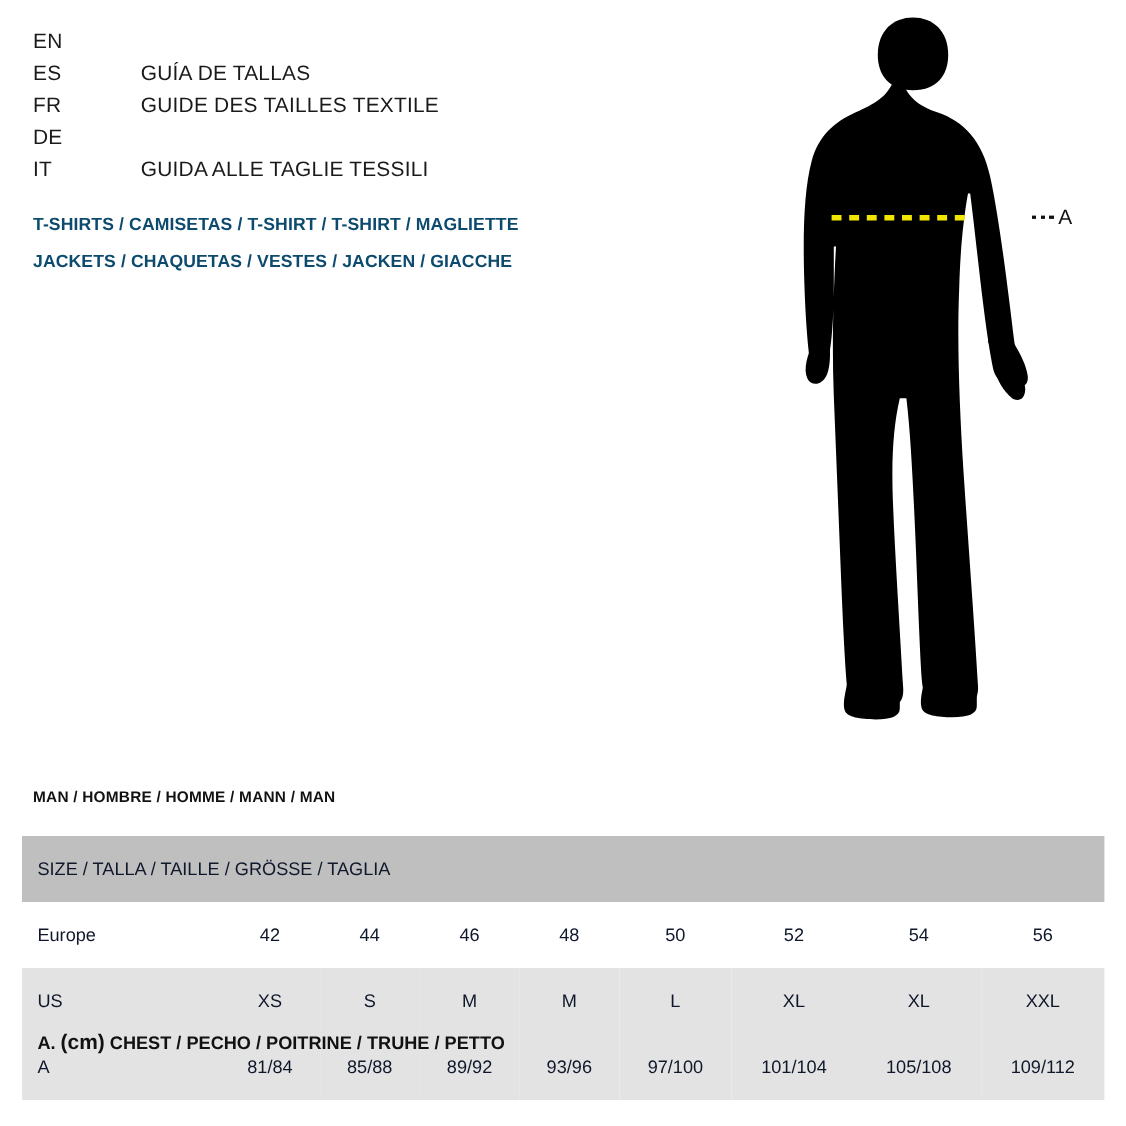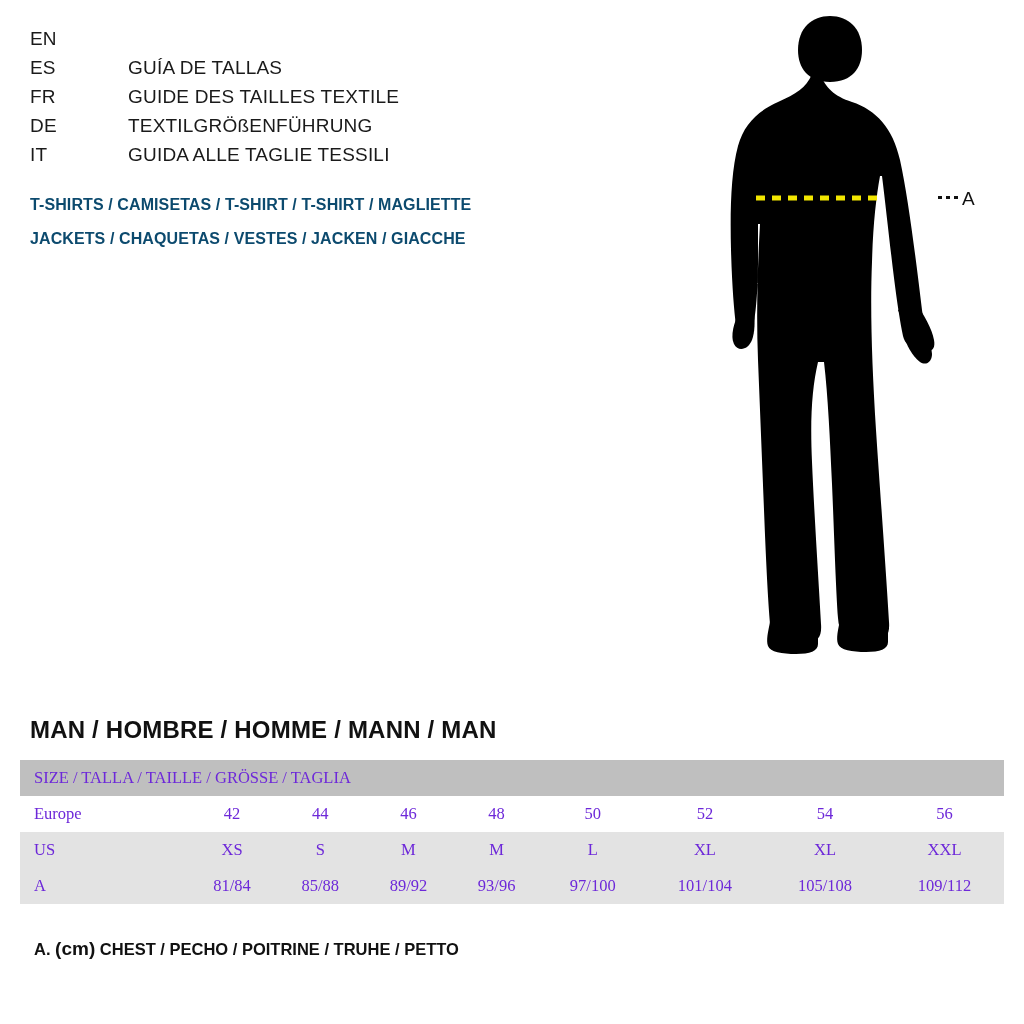--- a/index.html
+++ b/index.html
@@ -81,43 +81,42 @@
     width: 22px;
     height: 3px;
     background: repeating-linear-gradient(to right, #111 0 4px, rgba(0,0,0,0) 4px 8px);
   }
 
   
   .man-title {
     position: absolute;
     left: 30px;
     top: 716px;
-    font-size: 24px;
+    font-size: 14px;
     font-weight: bold;
     letter-spacing: 0.2px;
     color: #111;
   }
 
   
   .size-table {
     position: absolute;
     left: 20px;
     top: 760px;
     width: 984px;
     border-collapse: collapse;
     font-size: 16.5px;
   }
   .size-table td, .size-table th {
-    padding: 4px;
+    padding: 16px;
     height: 28px;
     font-weight: normal;
-    color: #6d28d9;
+    color: #0f172a;
     text-align: center;
     vertical-align: middle;
-    font-family: Liberation Serif, serif;
   }
   .size-table .rowhead {
     text-align: left;
     padding-left: 14px;
     width: 150px;
   }
   .row-header td {
     background: #bfbfbf;
     text-align: left;
     font-size: 16.5px;
@@ -152,21 +151,20 @@
   <div class="lang-row">
     <span class="lang-code">ES</span>
     <span class="lang-text">GUÍA DE TALLAS</span>
   </div>
   <div class="lang-row">
     <span class="lang-code">FR</span>
     <span class="lang-text">GUIDE DES TAILLES TEXTILE</span>
   </div>
   <div class="lang-row">
     <span class="lang-code">DE</span>
-    <span class="lang-text">TEXTILGRÖßENFÜHRUNG</span>
   </div>
   <div class="lang-row">
     <span class="lang-code">IT</span>
     <span class="lang-text">GUIDA ALLE TAGLIE TESSILI</span>
   </div>
 </div>
 
 <div class="cat-block">
   <div class="cat-line">T-SHIRTS / CAMISETAS / T-SHIRT / T-SHIRT / MAGLIETTE</div>
   <div class="cat-line">JACKETS / CHAQUETAS / VESTES / JACKEN / GIACCHE</div>

